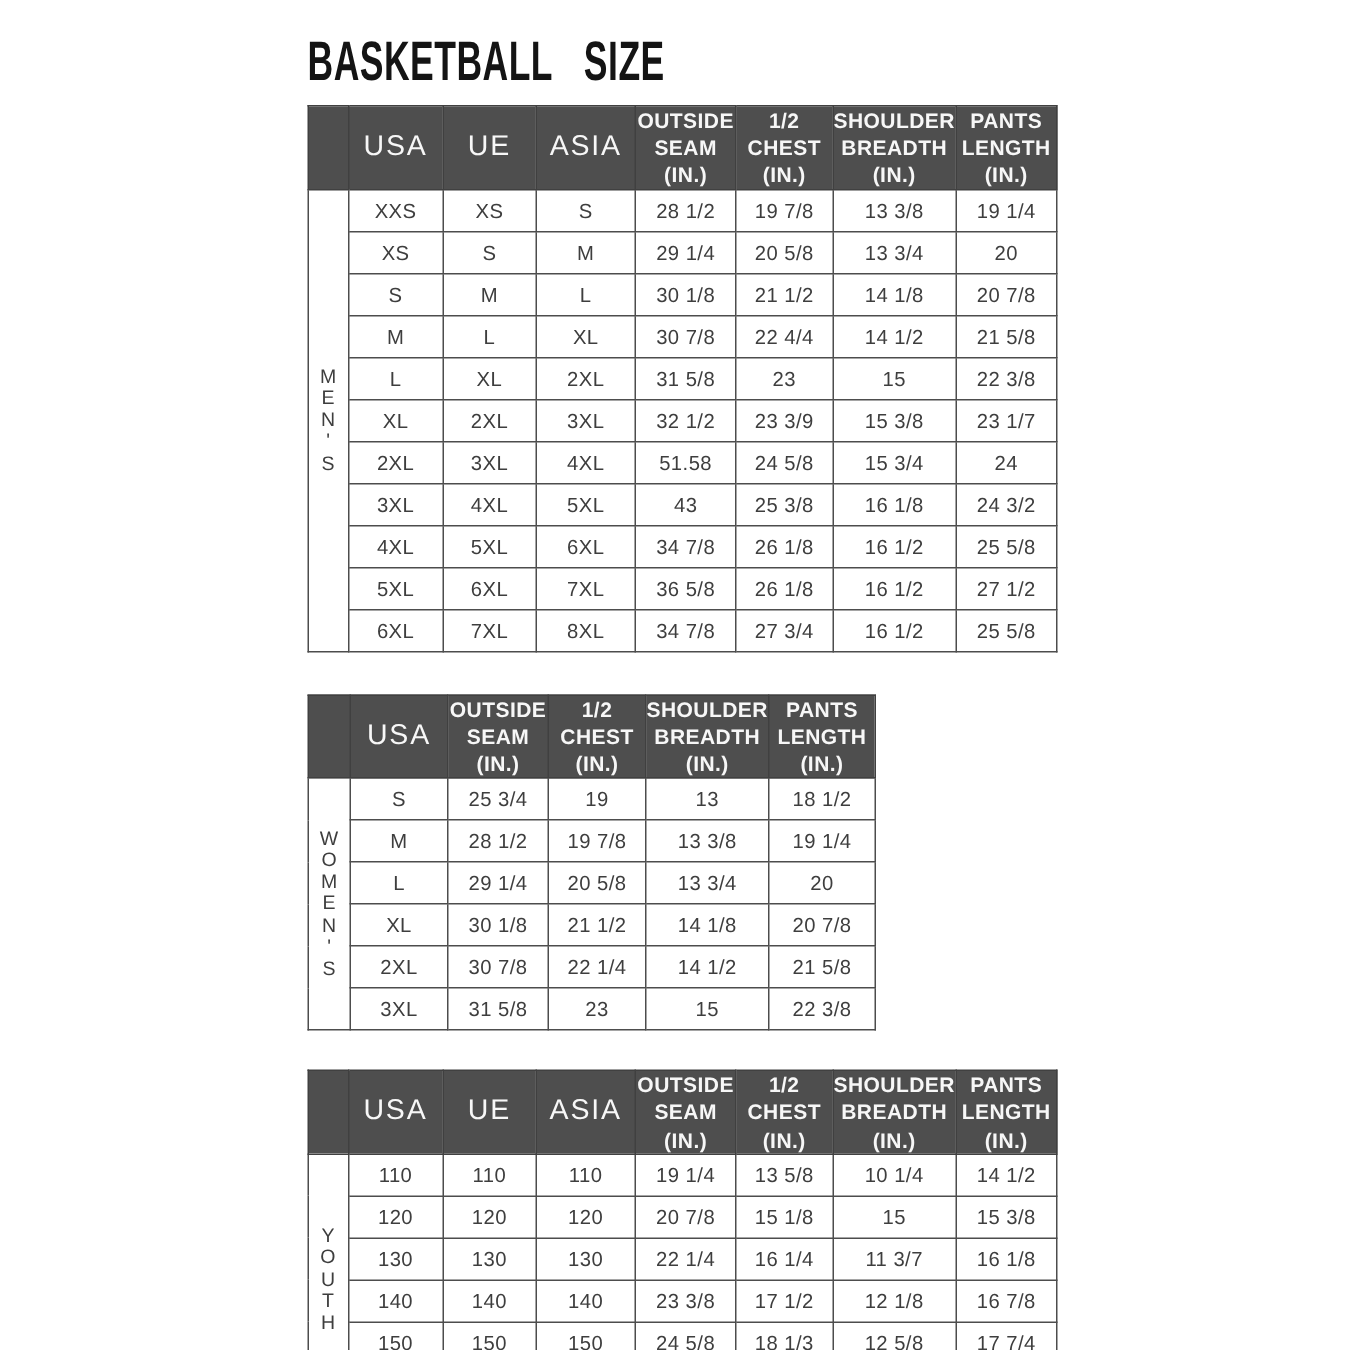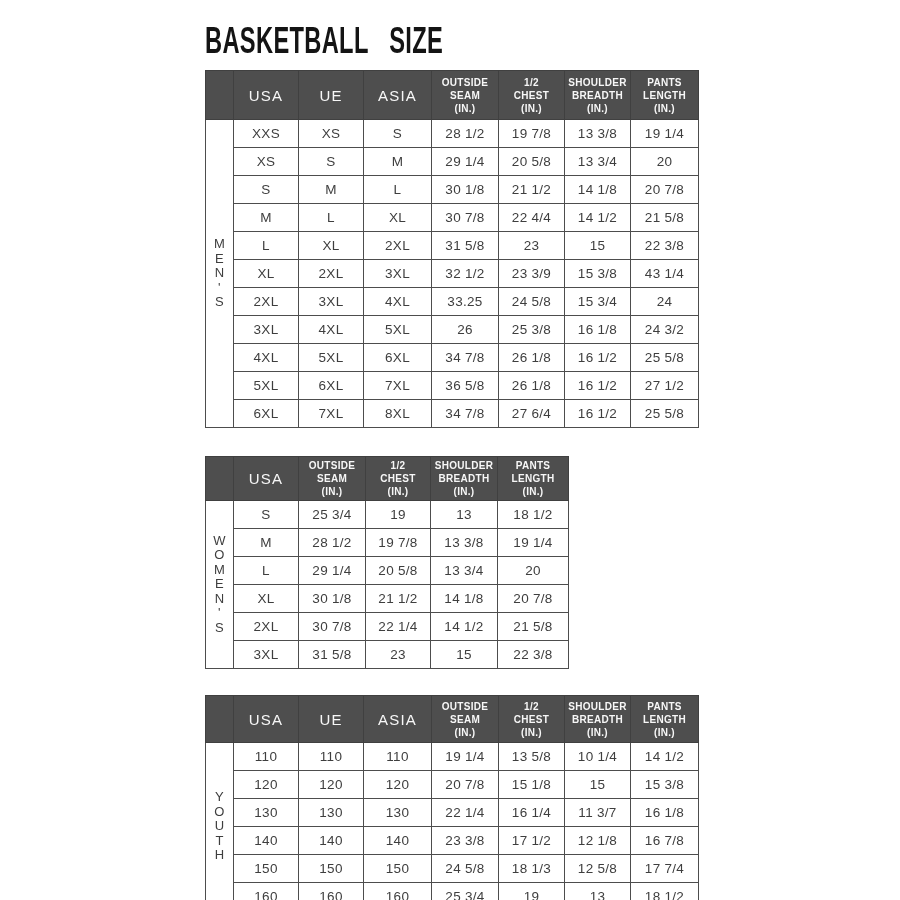--- a/index.html
+++ b/index.html
@@ -47,26 +47,26 @@
     padding: 0;
     text-align: center;
     vertical-align: middle;
   }
   .tbl-mens th   { height: 48px; }
   .tbl-womens th { height: 43px; }
   .tbl-youth th  { height: 46px; }
 
   th .hdr-big span {
     display: block;
-    font-size: 15px;
+    font-size: 19px;
     letter-spacing: 1.2px;
   }
   th .hdr-small span {
     display: block;
-    font-size: 10px;
+    font-size: 14px;
     font-weight: bold;
     line-height: 1.3;
     letter-spacing: 0.3px;
   }
 
   .size-table td {
     border: 1px solid #4d4d4d;
     height: 27px;
     padding: 0;
     text-align: center;
@@ -205,36 +205,36 @@
             <td>15</td>
             <td>22 3/8</td>
           </tr>
           <tr>
             <td>XL</td>
             <td>2XL</td>
             <td>3XL</td>
             <td>32 1/2</td>
             <td>23 3/9</td>
             <td>15 3/8</td>
-            <td>43 1/4</td>
+            <td>23 1/7</td>
           </tr>
           <tr>
             <td>2XL</td>
             <td>3XL</td>
             <td>4XL</td>
-            <td>33.25</td>
+            <td>51.58</td>
             <td>24 5/8</td>
             <td>15 3/4</td>
             <td>24</td>
           </tr>
           <tr>
             <td>3XL</td>
             <td>4XL</td>
             <td>5XL</td>
-            <td>26</td>
+            <td>43</td>
             <td>25 3/8</td>
             <td>16 1/8</td>
             <td>24 3/2</td>
           </tr>
           <tr>
             <td>4XL</td>
             <td>5XL</td>
             <td>6XL</td>
             <td>34 7/8</td>
             <td>26 1/8</td>
@@ -248,21 +248,21 @@
             <td>36 5/8</td>
             <td>26 1/8</td>
             <td>16 1/2</td>
             <td>27 1/2</td>
           </tr>
           <tr>
             <td>6XL</td>
             <td>7XL</td>
             <td>8XL</td>
             <td>34 7/8</td>
-            <td>27 6/4</td>
+            <td>27 3/4</td>
             <td>16 1/2</td>
             <td>25 5/8</td>
           </tr>
         </tbody>
       </table>
       <table class="size-table tbl-womens">
         <colgroup>
           <col style="width: 28px;">
           <col style="width: 65px;">
           <col style="width: 67px;">

